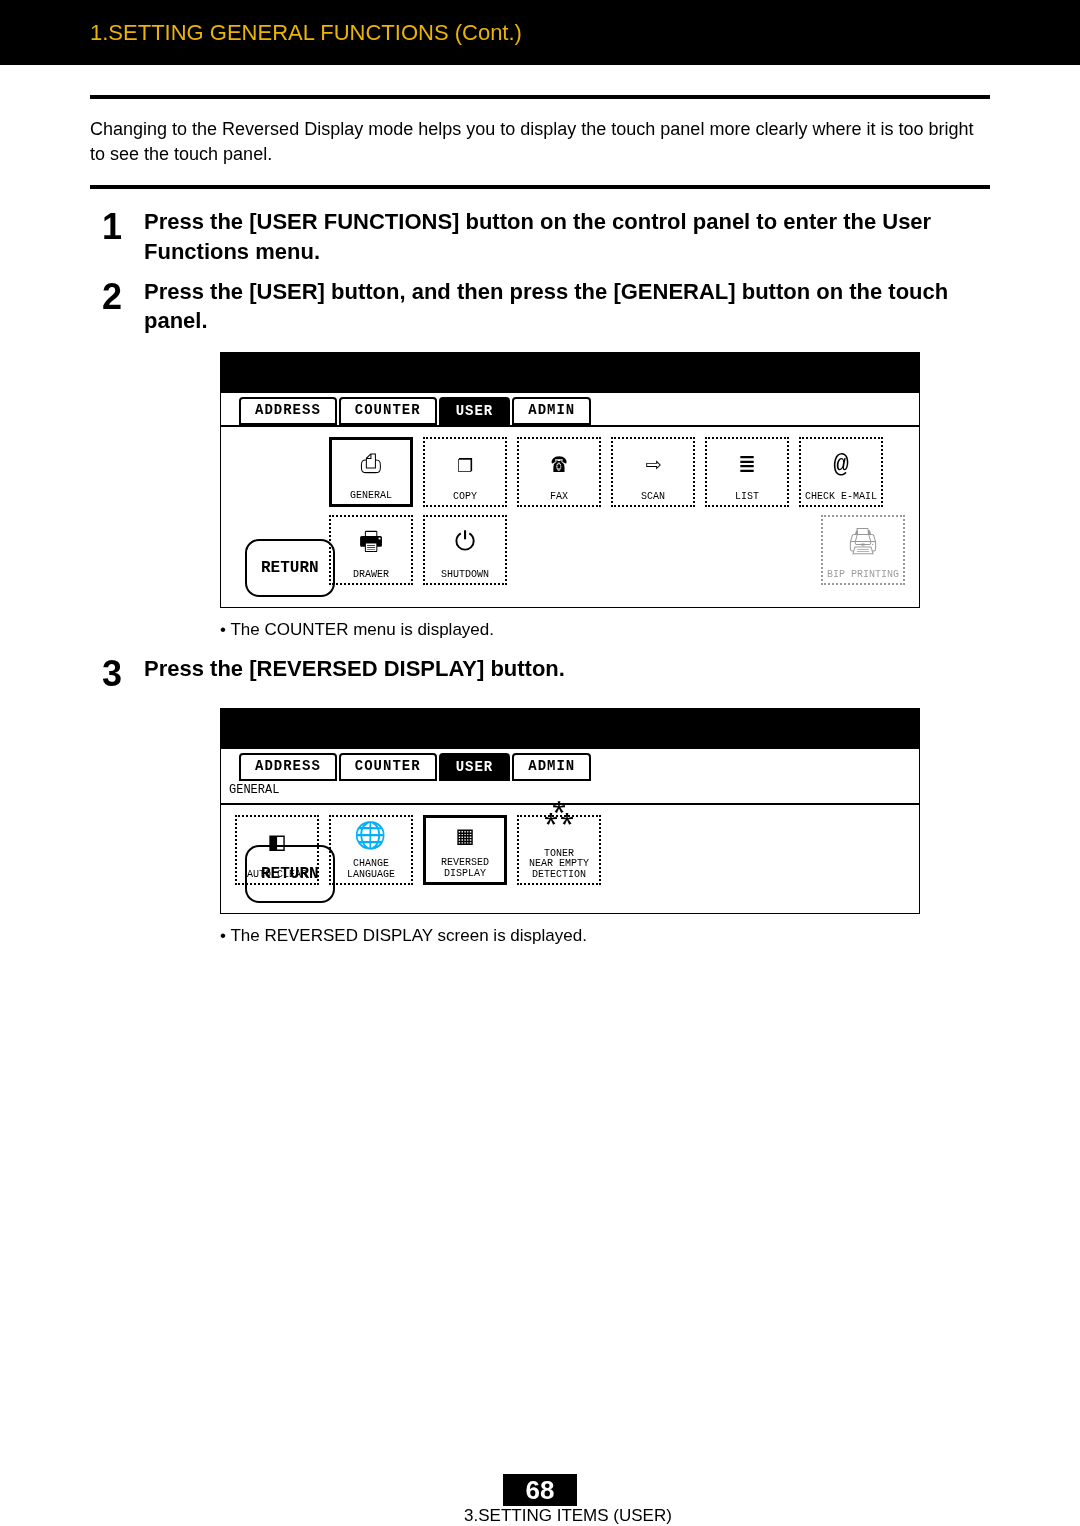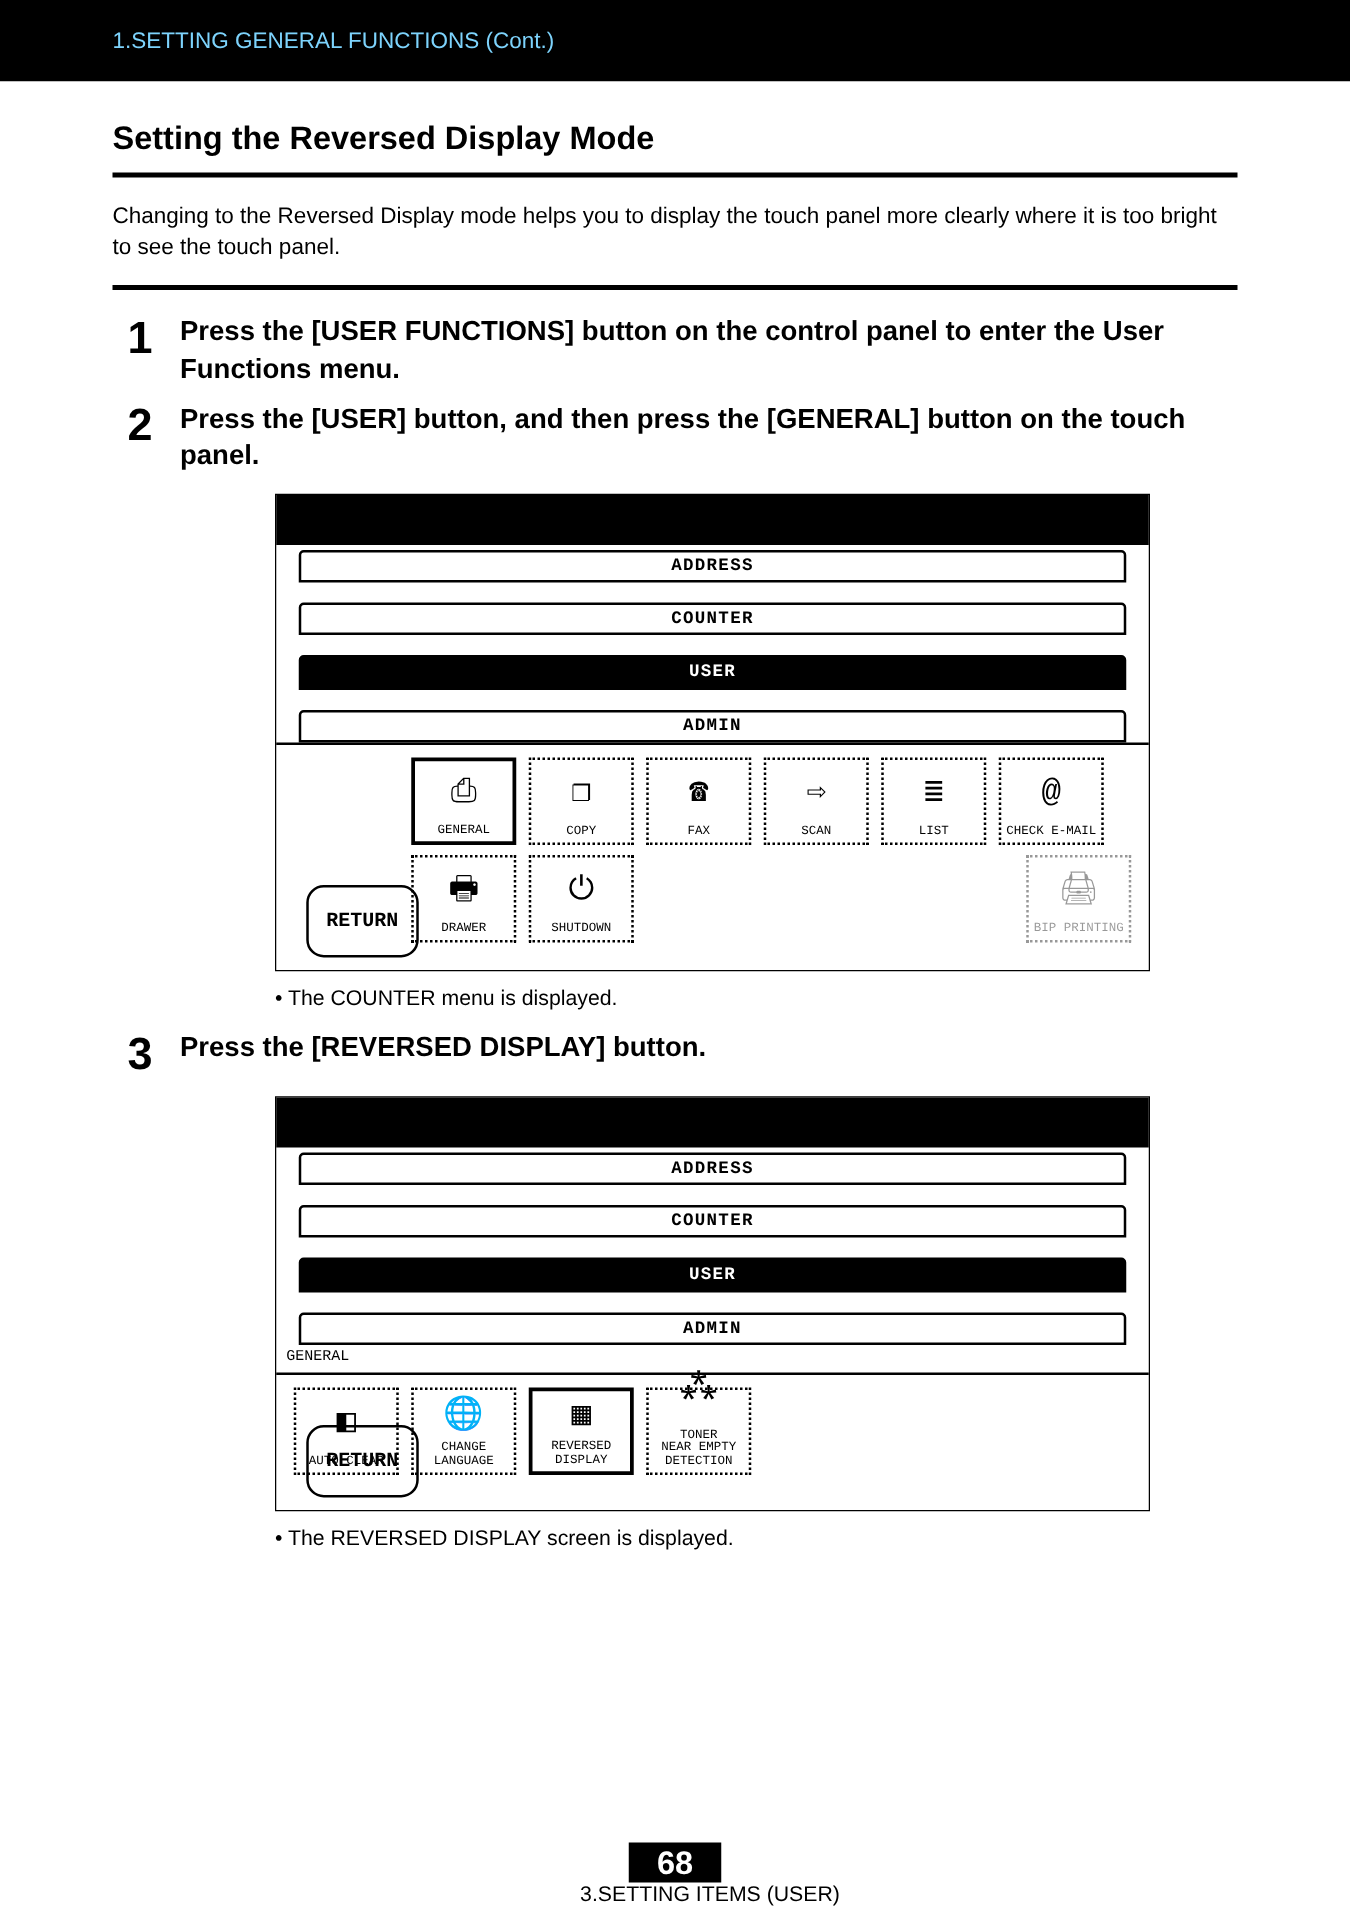--- a/index.html
+++ b/index.html
@@ -5,26 +5,26 @@
   * { box-sizing: border-box; margin: 0; padding: 0; }
   body {
     width: 1080px;
     height: 1526px;
     font-family: Arial, Helvetica, sans-serif;
     background: #fff;
     color: #000;
   }
   .header-bar {
     background: #000;
-    color: #7dd3fc;
+    color: #eab308;
     height: 65px;
     display: flex;
     align-items: center;
     padding-left: 90px;
-    font-size: 18px;
+    font-size: 22px;
   }
   .content {
     padding: 30px 90px 0 90px;
     position: relative;
   }
   .section-title {
     font-size: 26px;
     font-weight: bold;
     margin-bottom: 12px;
   }
@@ -68,23 +68,22 @@
   .lcd {
     border: 1px solid #000;
     background: #fff;
   }
   .lcd-top {
     background: #000;
     height: 40px;
   }
   .lcd-tabs {
     display: flex;
-    gap: 16px;
+    gap: 2px;
     padding: 4px 18px 0 18px;
-    flex-direction: column;
   }
   .lcd-tab {
     border: 2px solid #000;
     border-radius: 4px 4px 0 0;
     padding: 3px 14px;
     font-family: "Courier New", monospace;
     font-weight: bold;
     font-size: 14px;
     letter-spacing: 1px;
     background: #fff;
@@ -192,21 +191,20 @@
   }
 </style>
 </head>
 <body>
 
 <div class="header-bar">
   <span>1.SETTING GENERAL FUNCTIONS (Cont.)</span>
 </div>
 
 <div class="content">
-  <h2 class="section-title">Setting the Reversed Display Mode</h2>
   <div class="thick-rule"></div>
 
   <div class="intro-text">
     <div>Changing to the Reversed Display mode helps you to display the touch panel more clearly where it is too bright to see the touch panel.</div>
   </div>
 
   <div class="thick-rule"></div>
 
   <div class="steps">
 

